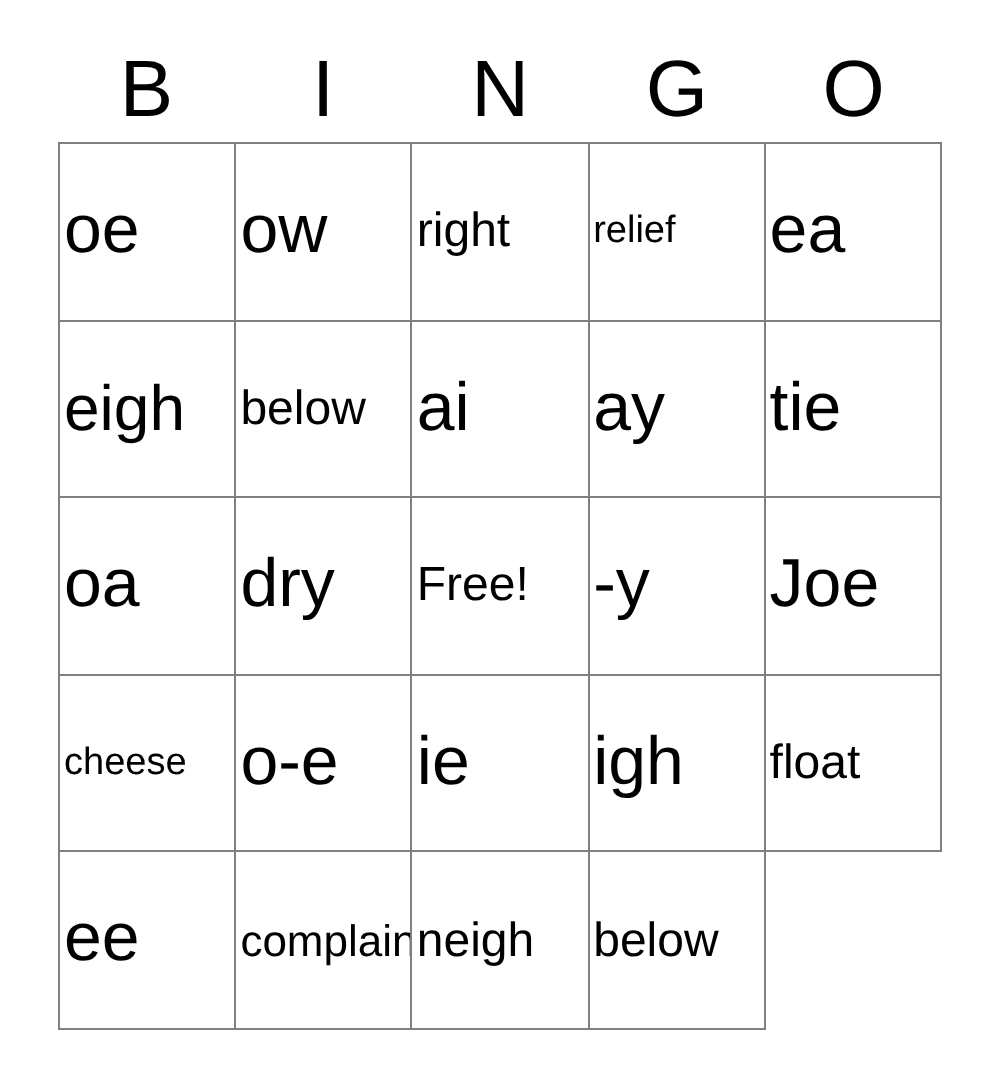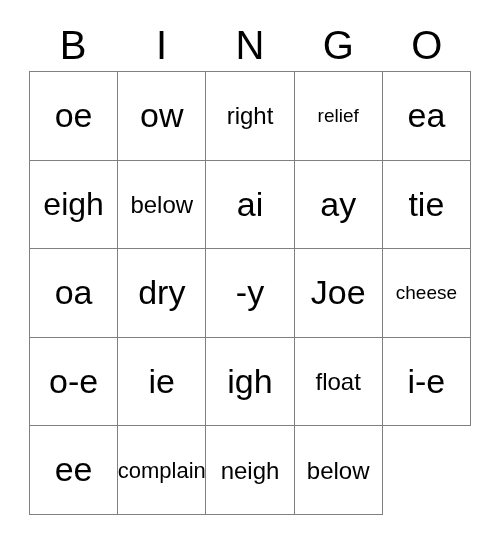--- a/index.html
+++ b/index.html
@@ -52,21 +52,20 @@
     border-left: 1px solid #808080;
     box-sizing: border-box;
     background: #ffffff;
   }
   .cell {
     border-right: 1px solid #808080;
     border-bottom: 1px solid #808080;
     box-sizing: border-box;
     display: flex;
     align-items: center;
-    justify-content: center;
     overflow: hidden;
     background: #ffffff;
     padding: 0 2px;
   }
   .cell-text {
     color: #000000;
     line-height: 1.05;
     white-space: nowrap;
     text-align: center;
     font-weight: 400;
@@ -124,20 +123,23 @@
         <span class="cell-text len-3">tie</span>
       </div>
 
     <div class="cell">
         <span class="cell-text len-2">oa</span>
       </div>
     <div class="cell">
         <span class="cell-text len-3">dry</span>
       </div>
     <div class="cell">
+        <span class="cell-text len-5">Free!</span>
+      </div>
+    <div class="cell">
         <span class="cell-text len-2">-y</span>
       </div>
     <div class="cell">
         <span class="cell-text len-3">Joe</span>
       </div>
 
     <div class="cell">
         <span class="cell-text len-6">cheese</span>
       </div>
     <div class="cell">
@@ -147,23 +149,20 @@
         <span class="cell-text len-2">ie</span>
       </div>
     <div class="cell">
         <span class="cell-text len-3">igh</span>
       </div>
     <div class="cell">
         <span class="cell-text len-5">float</span>
       </div>
 
     <div class="cell">
-        <span class="cell-text len-3">i-e</span>
-      </div>
-    <div class="cell">
         <span class="cell-text len-2">ee</span>
       </div>
     <div class="cell">
         <span class="cell-text len-8">complain</span>
       </div>
     <div class="cell">
         <span class="cell-text len-5">neigh</span>
       </div>
     <div class="cell">
         <span class="cell-text len-5">below</span>

